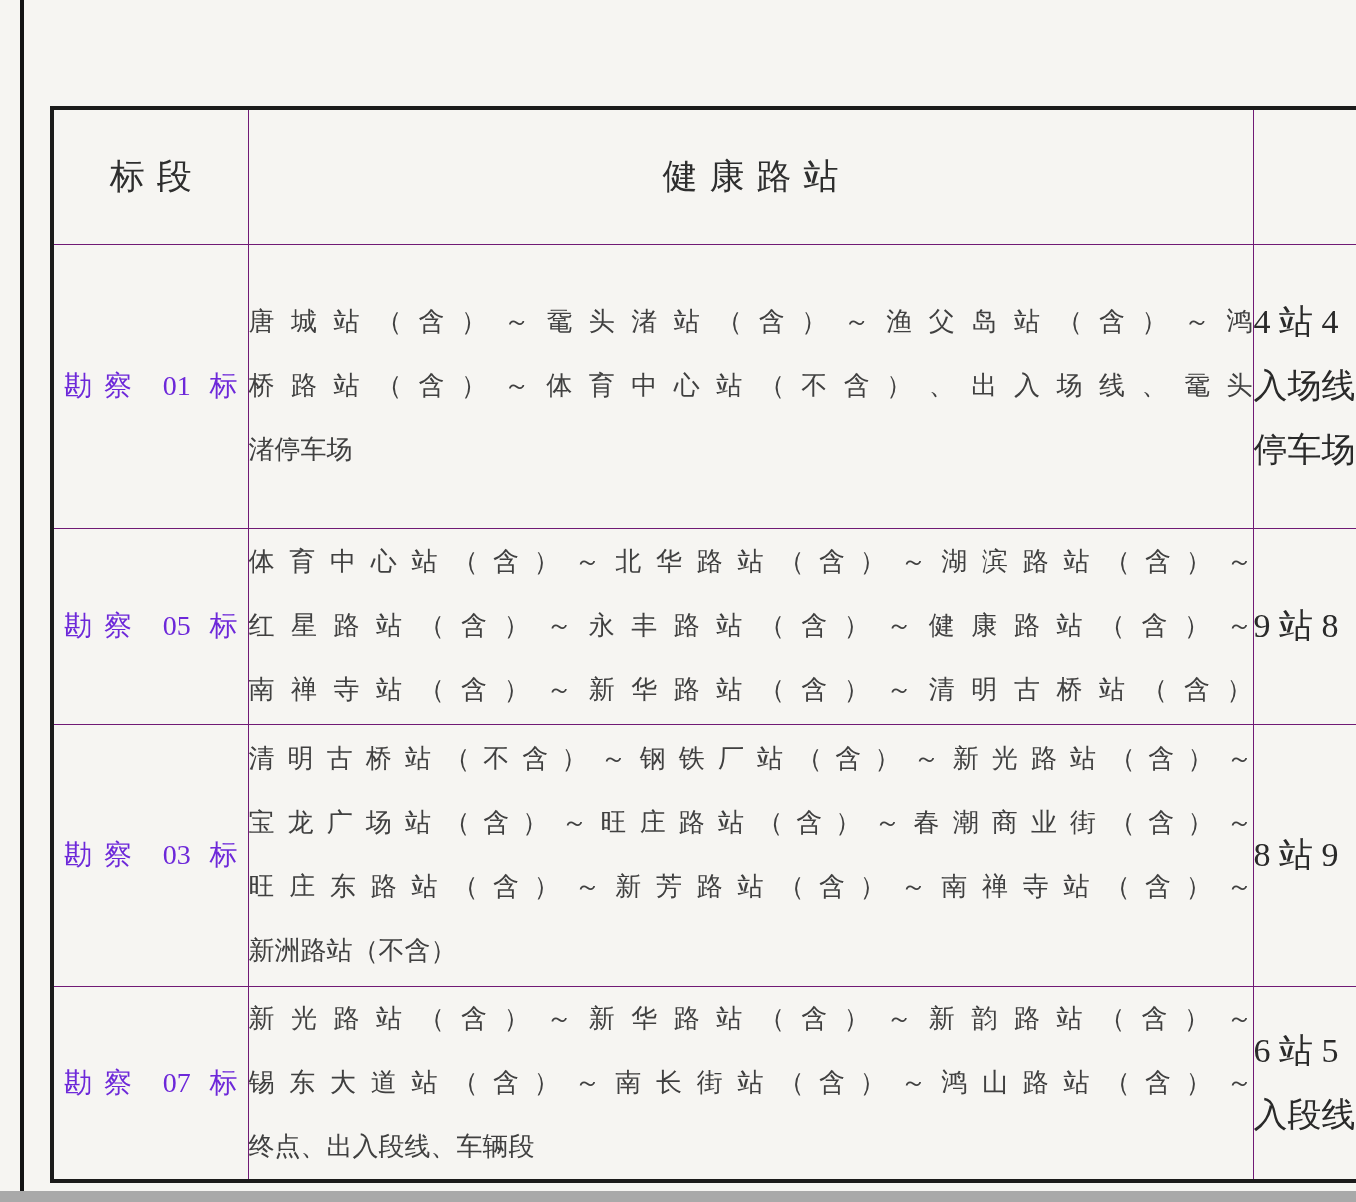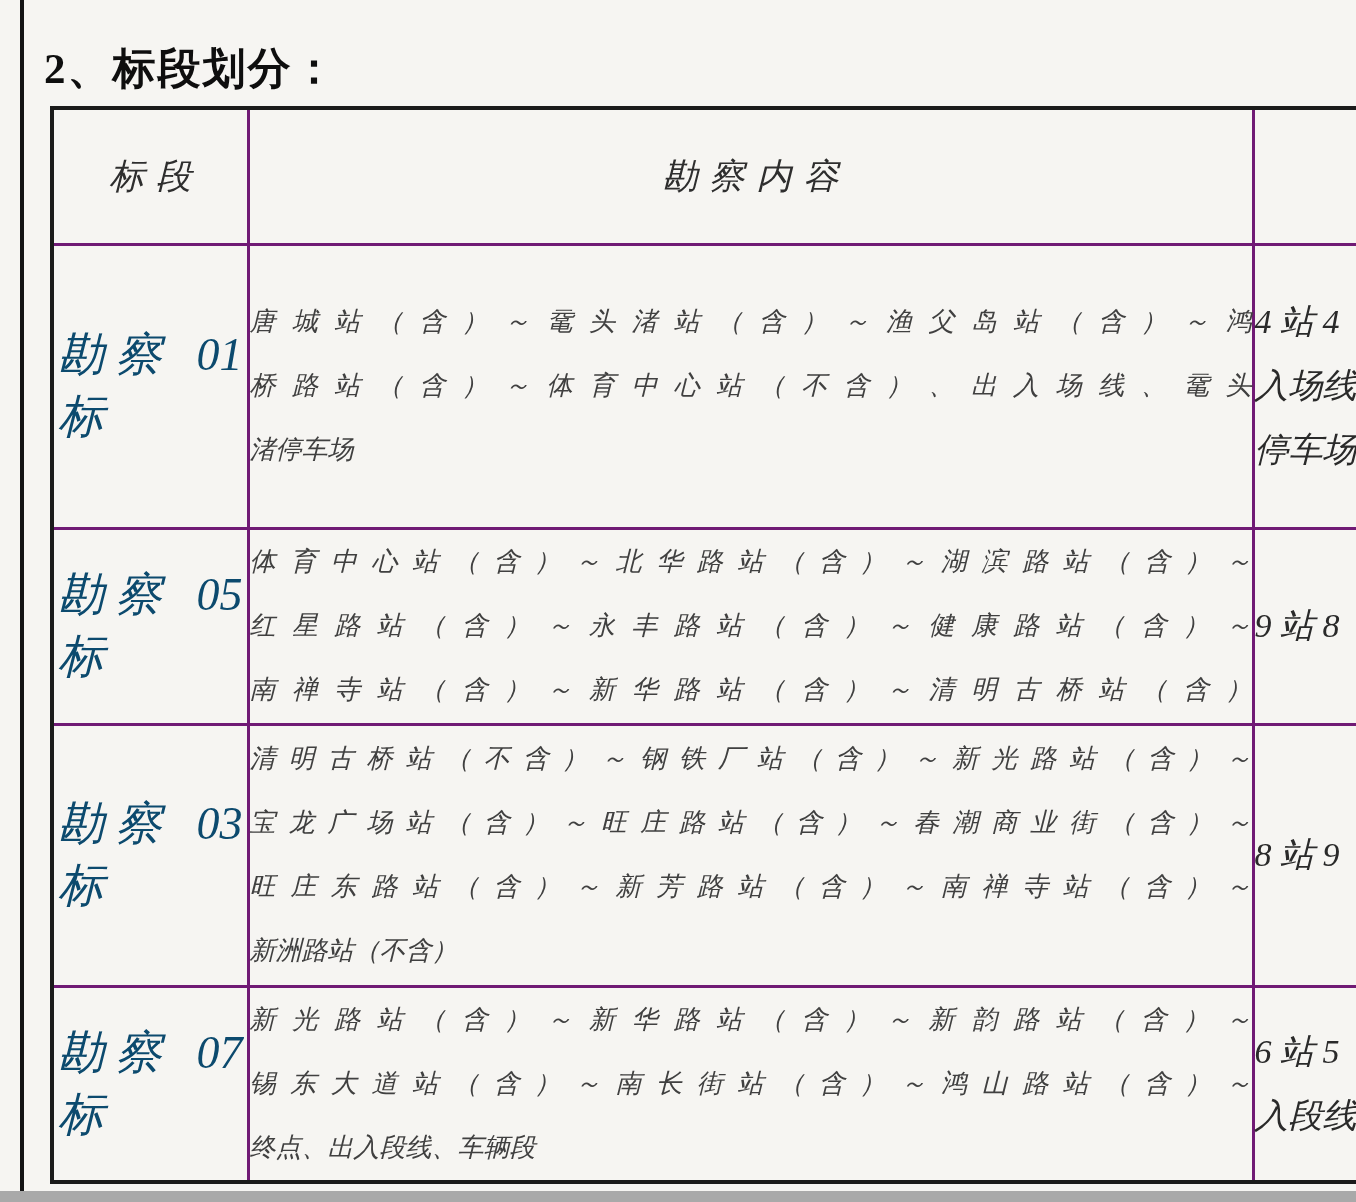--- a/index.html
+++ b/index.html
@@ -18,39 +18,38 @@
   .title{
     position:absolute;left:44px;top:40px;
     font-size:43px;font-weight:bold;color:#0e0e0e;letter-spacing:2px;
   }
   .doc-table{
     position:absolute;left:50px;top:106px;
     border-collapse:collapse;table-layout:fixed;width:1390px;
     border:4px solid #1b1b1b;
   }
   .doc-table td{
-    border:3px solid #701a75;
+    border:1px solid #701a75;
     vertical-align:middle;
     padding:0;
-    font-style:italic;
   }
   .col-section{width:196px;}
   .col-content{width:1005px;}
   .col-summary{width:186px;}
   tr.h-header{height:136px;}
   tr.h-r1{height:284px;}
   tr.h-r2{height:196px;}
   tr.h-r3{height:262px;}
   tr.h-r4{height:195px;}
   .th{text-align:center;font-size:35px;color:#2e2e2e;}
   .th-spread{letter-spacing:12px;margin-right:-12px;}
   .sec{
-    font-size:46px;color:#0c4a6e;
+    font-size:28px;color:#6d28d9;
     text-align:justify;text-align-last:justify;
-    padding:0 4px;
+    padding:0 10px;
   }
   .content-cell{padding:0 4px 0 7px;}
   .c-line{
     font-size:26px;line-height:64px;color:#404040;
     text-align:justify;text-align-last:left;
   }
   .c-line.jl{text-align-last:justify;}
   .sum-cell{padding-left:9px;vertical-align:middle;}
   .s-line{
     font-size:34px;line-height:64px;color:#2a2a2a;white-space:nowrap;
@@ -59,35 +58,34 @@
     position:absolute;left:0;top:1191px;width:1356px;height:11px;
     background:#a9a9a9;
   }
 </style>
 </head>
 <body>
 
 <div class="page">
   <div class="edge-line"></div>
 
-  <div class="title">2、标段划分：</div>
 
   <table class="doc-table">
     <colgroup>
       <col class="col-section">
       <col class="col-content">
       <col class="col-summary">
     </colgroup>
     <tbody>
         <tr class="h-header">
       <td class="th">
         <span class="th-spread">标段</span>
       </td>
       <td class="th">
-        <span class="th-spread">勘察内容</span>
+        <span class="th-spread">健康路站</span>
       </td>
       <td class="th">
         <span></span>
       </td>
     </tr>
 
     <tr class="h-r1">
       <td>
         <div class="sec">勘察 01 标</div>
       </td>

